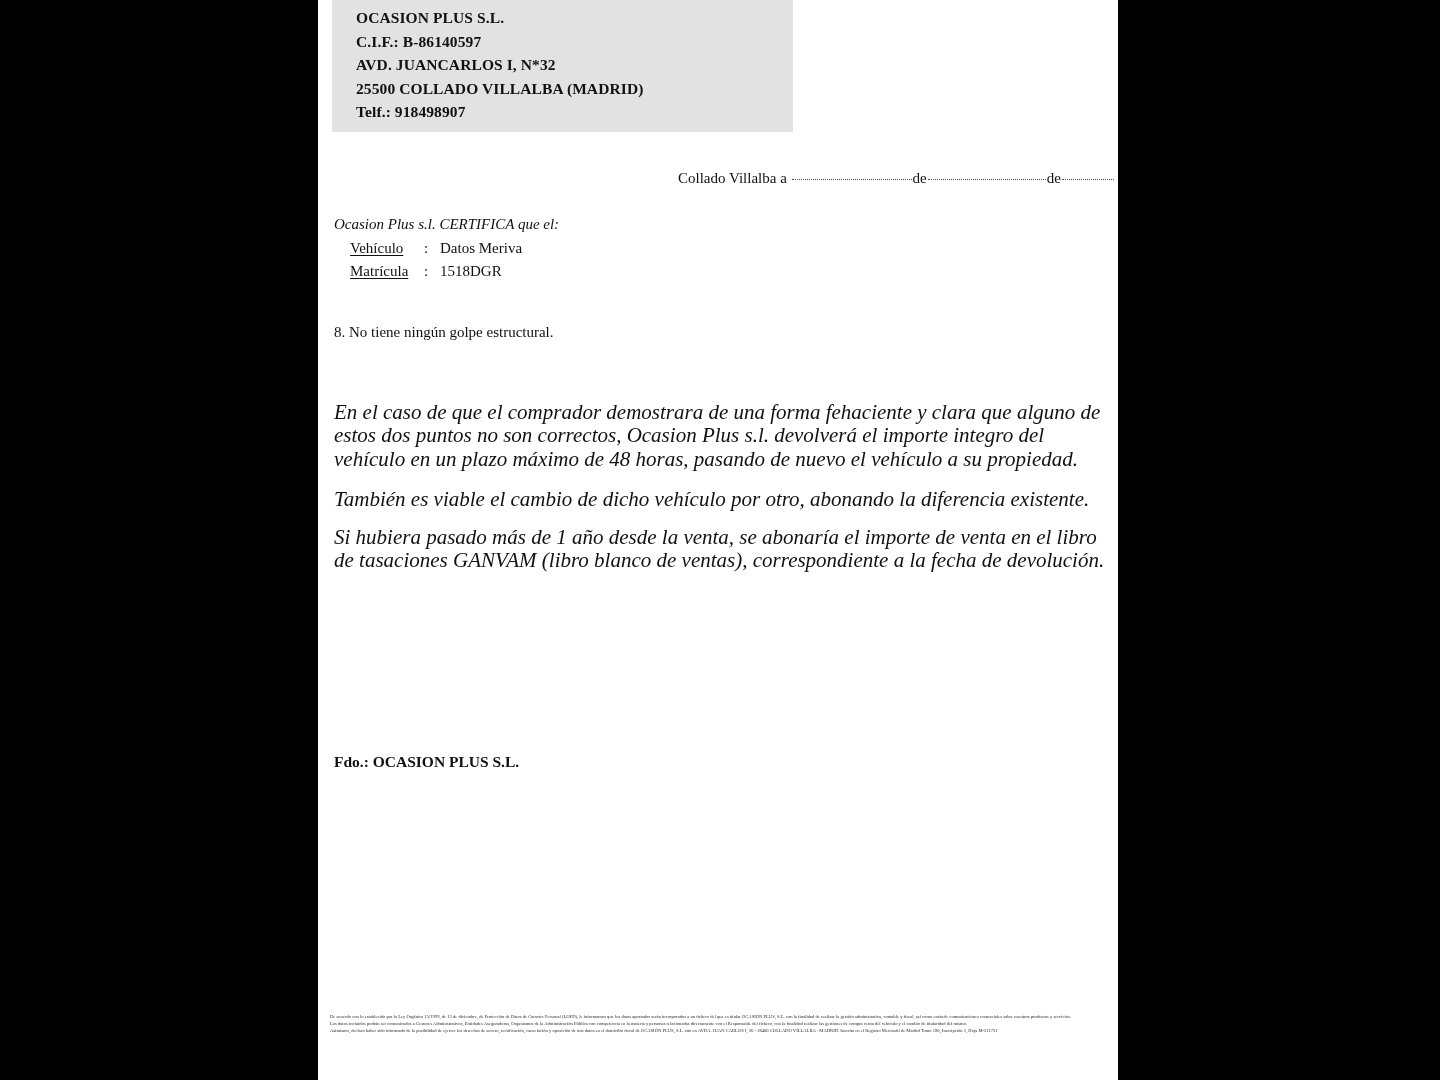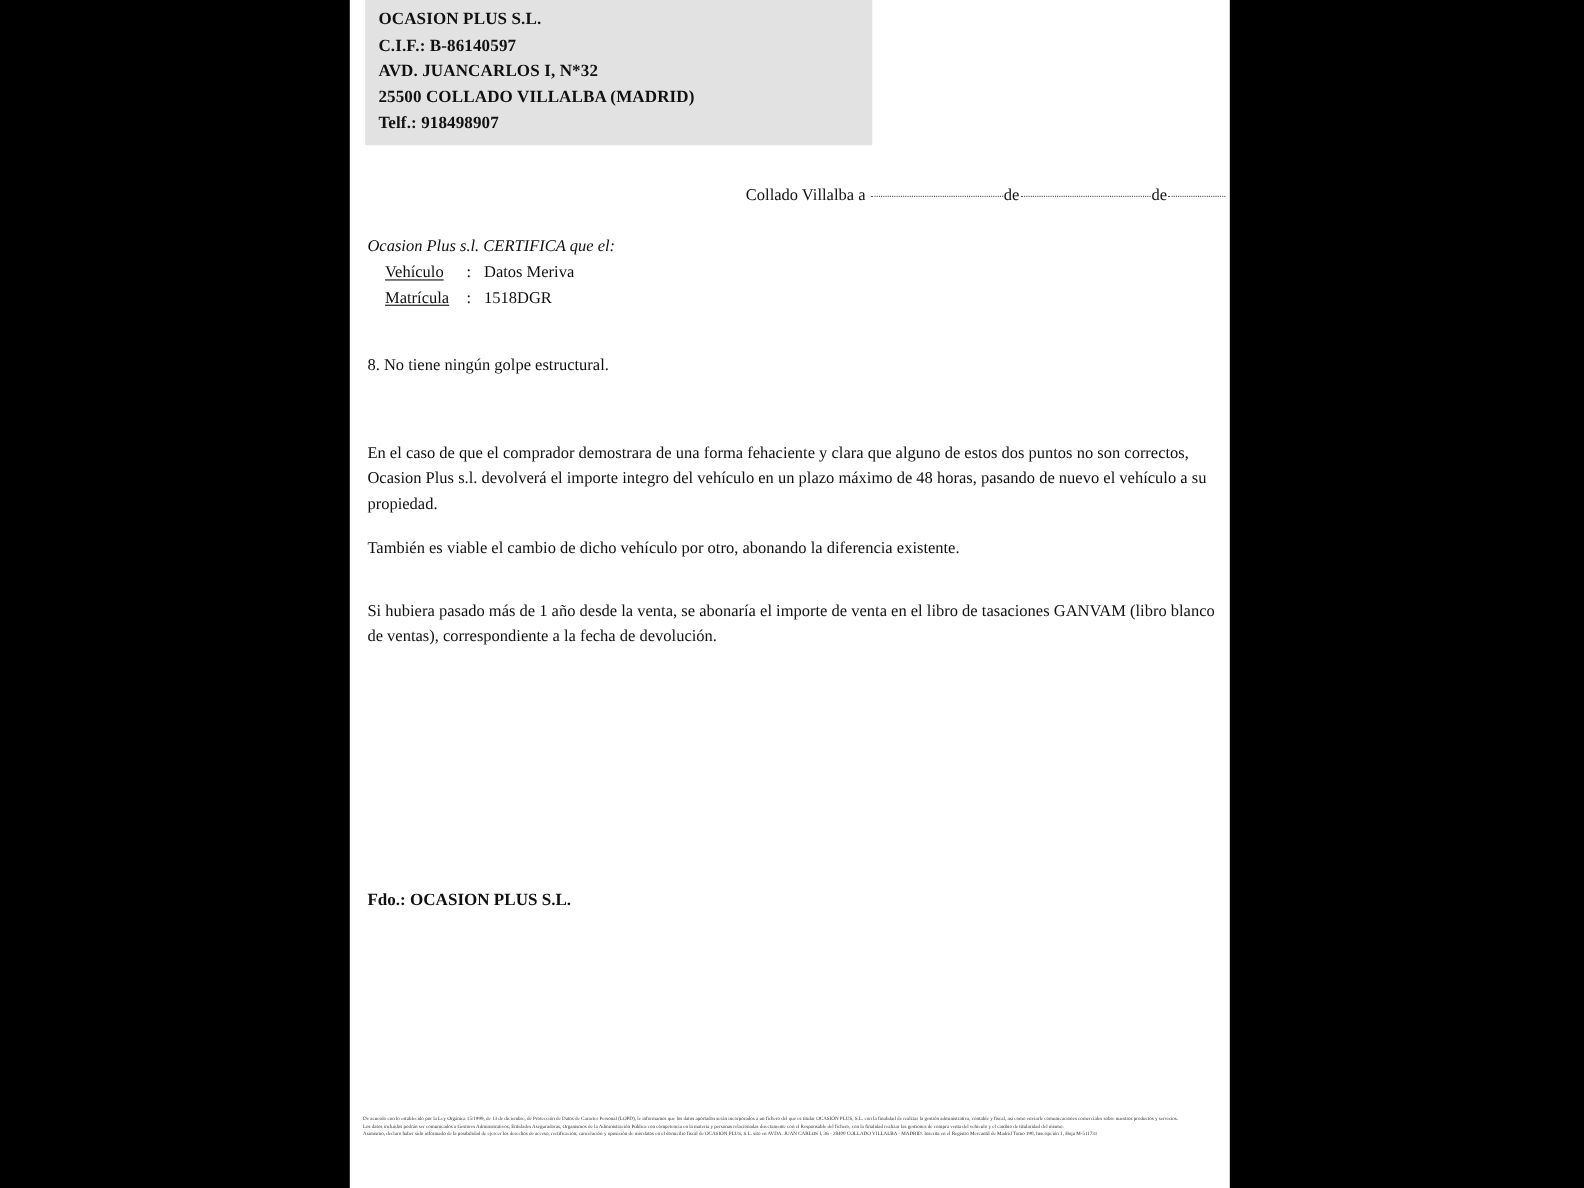--- a/index.html
+++ b/index.html
@@ -32,21 +32,21 @@
     width: 100%;
     height: 100%;
   }
 
   
   .letterhead {
     position: absolute;
     left: 14px;
     top: 0px;
     width: 461px;
-    padding: 6px 10px 8px 12px;
+    padding: 6px 10px 8px 24px;
     box-sizing: border-box;
     background: #e2e2e2;
   }
   .letterhead .lh-line {
     font-weight: bold;
     font-size: 15.5px;
     line-height: 23.5px;
     letter-spacing: 0.1px;
     white-space: nowrap;
   }
@@ -112,32 +112,33 @@
   }
 
   .point {
     font-size: 15px;
     line-height: 23px;
   }
   .p1 { margin-top: 37px; }
   .p2 { margin-top: 18px; }
 
   .para {
-    font-size: 15px;
+    font-size: 21px;
     line-height: 23.5px;
     text-align: left;
+    font-style: italic;
   }
   .para-a { margin-top: 57px; }
   .para-b { margin-top: 17px; }
-  .para-c { margin-top: 33px; }
+  .para-c { margin-top: 14px; }
 
   .signature {
     position: absolute;
     left: 16px;
-    top: 810px;
+    top: 753px;
     font-size: 15.5px;
     font-weight: bold;
   }
 
   
   .footer {
     position: absolute;
     left: 12px;
     top: 1014px;
     width: 782px;

